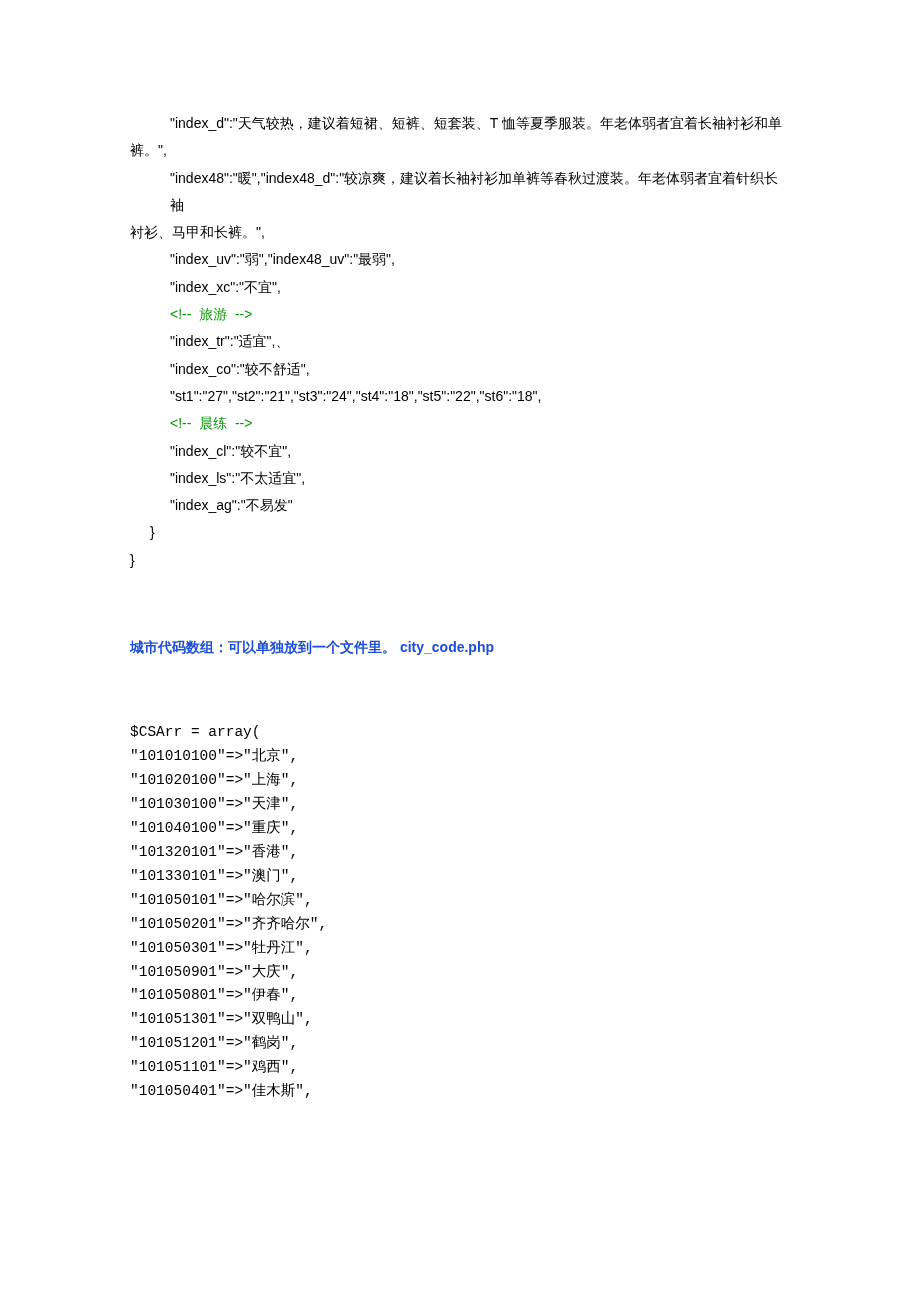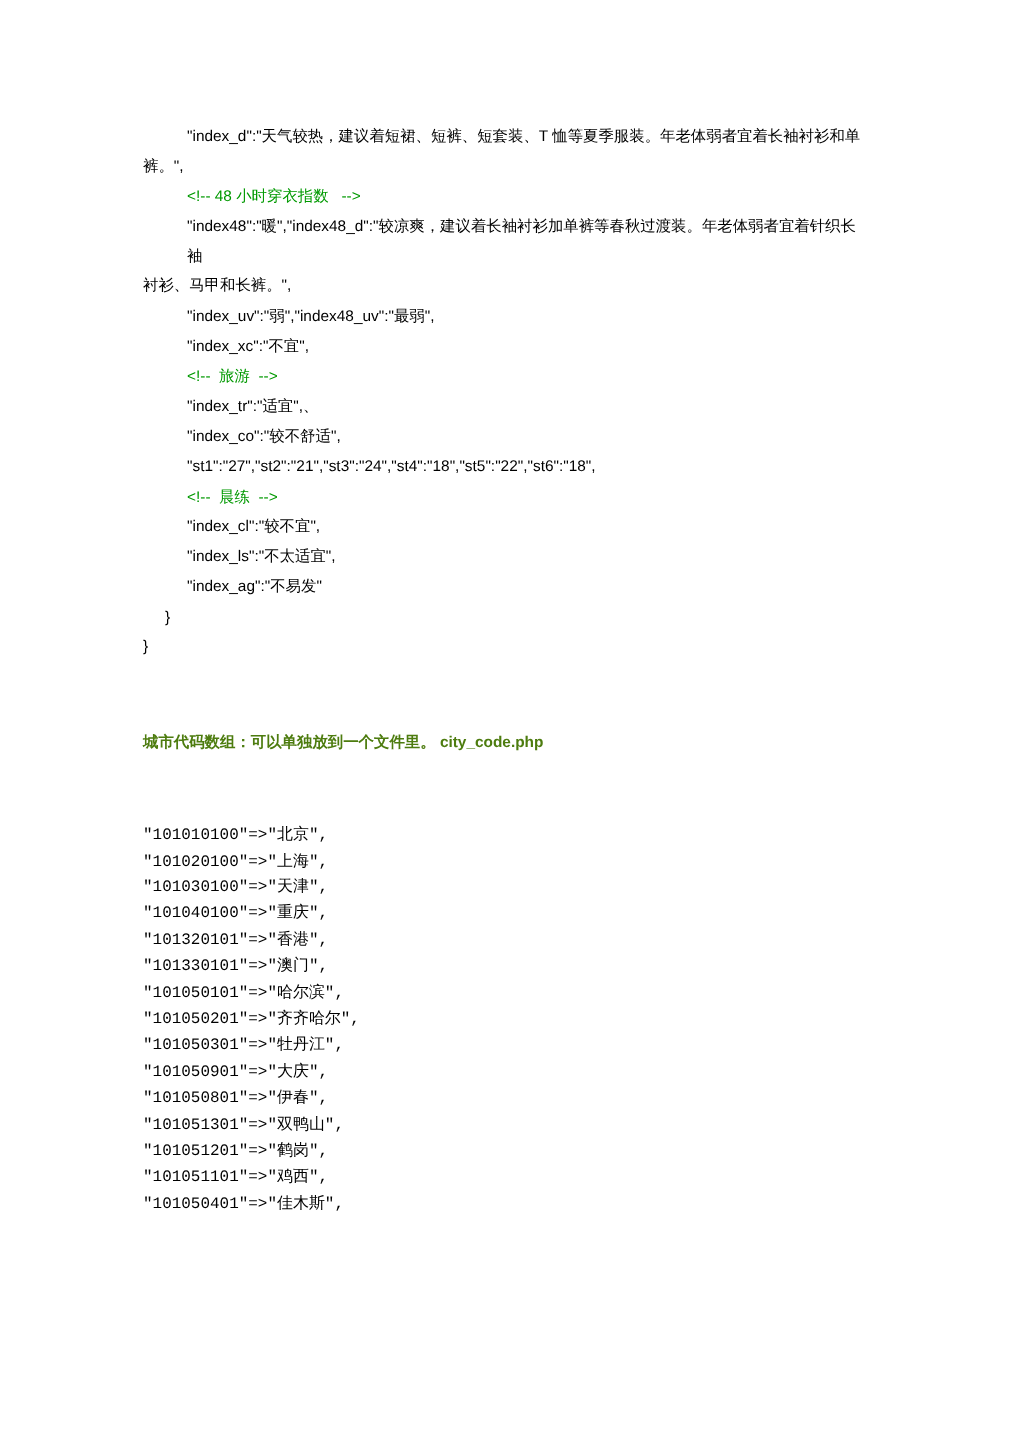--- a/index.html
+++ b/index.html
@@ -11,59 +11,59 @@
     line-height: 1.95;
     color: #000000;
     width: 920px;
     box-sizing: border-box;
   }
   .indent-1 { padding-left: 40px; }
   .indent-2 { padding-left: 20px; }
   .no-indent { padding-left: 0; }
   .comment { color: #009900; }
   .heading-red {
-    color: #4d7c0f;
+    color: #1d4ed8;
     font-weight: bold;
     font-size: 14px;
     margin-top: 60px;
     margin-bottom: 60px;
   }
   .mono {
     font-family: "Courier New", Courier, monospace;
     font-size: 14.5px;
     line-height: 1.65;
   }
   .line { display: block; white-space: pre-wrap; word-break: break-all; }
 </style>
 </head>
 <body>
 
 <div id="code-block">
     <span class="line indent-1"><span>"index_d":"天气较热，建议着短裙、短裤、短套装、T 恤等夏季服装。年老体弱者宜着长袖衬衫和单</span></span>
     <span class="line no-indent"><span>裤。",</span></span>
-    <span class="line indent-1"><span class="comment">&lt;!-- 48 小时穿衣指数   --&gt;</span></span>
     <span class="line indent-1"><span>"index48":"暖","index48_d":"较凉爽，建议着长袖衬衫加单裤等春秋过渡装。年老体弱者宜着针织长袖</span></span>
     <span class="line no-indent"><span>衬衫、马甲和长裤。",</span></span>
     <span class="line indent-1"><span>"index_uv":"弱","index48_uv":"最弱",</span></span>
     <span class="line indent-1"><span>"index_xc":"不宜",</span></span>
     <span class="line indent-1"><span class="comment">&lt;!--  旅游  --&gt;</span></span>
     <span class="line indent-1"><span>"index_tr":"适宜",、</span></span>
     <span class="line indent-1"><span>"index_co":"较不舒适",</span></span>
     <span class="line indent-1"><span>"st1":"27","st2":"21","st3":"24","st4":"18","st5":"22","st6":"18",</span></span>
     <span class="line indent-1"><span class="comment">&lt;!--  晨练  --&gt;</span></span>
     <span class="line indent-1"><span>"index_cl":"较不宜",</span></span>
     <span class="line indent-1"><span>"index_ls":"不太适宜",</span></span>
     <span class="line indent-1"><span>"index_ag":"不易发"</span></span>
     <span class="line indent-2"><span>}</span></span>
     <span class="line no-indent"><span>}</span></span>
   </div>
 
 <div class="heading-red">城市代码数组：可以单独放到一个文件里。  city_code.php</div>
 
 <div class="mono" id="php-block">
+    <span class="line">$CSArr = array(</span>
     <span class="line">"101010100"=&gt;"北京",</span>
     <span class="line">"101020100"=&gt;"上海",</span>
     <span class="line">"101030100"=&gt;"天津",</span>
     <span class="line">"101040100"=&gt;"重庆",</span>
     <span class="line">"101320101"=&gt;"香港",</span>
     <span class="line">"101330101"=&gt;"澳门",</span>
     <span class="line">"101050101"=&gt;"哈尔滨",</span>
     <span class="line">"101050201"=&gt;"齐齐哈尔",</span>
     <span class="line">"101050301"=&gt;"牡丹江",</span>
     <span class="line">"101050901"=&gt;"大庆",</span>

